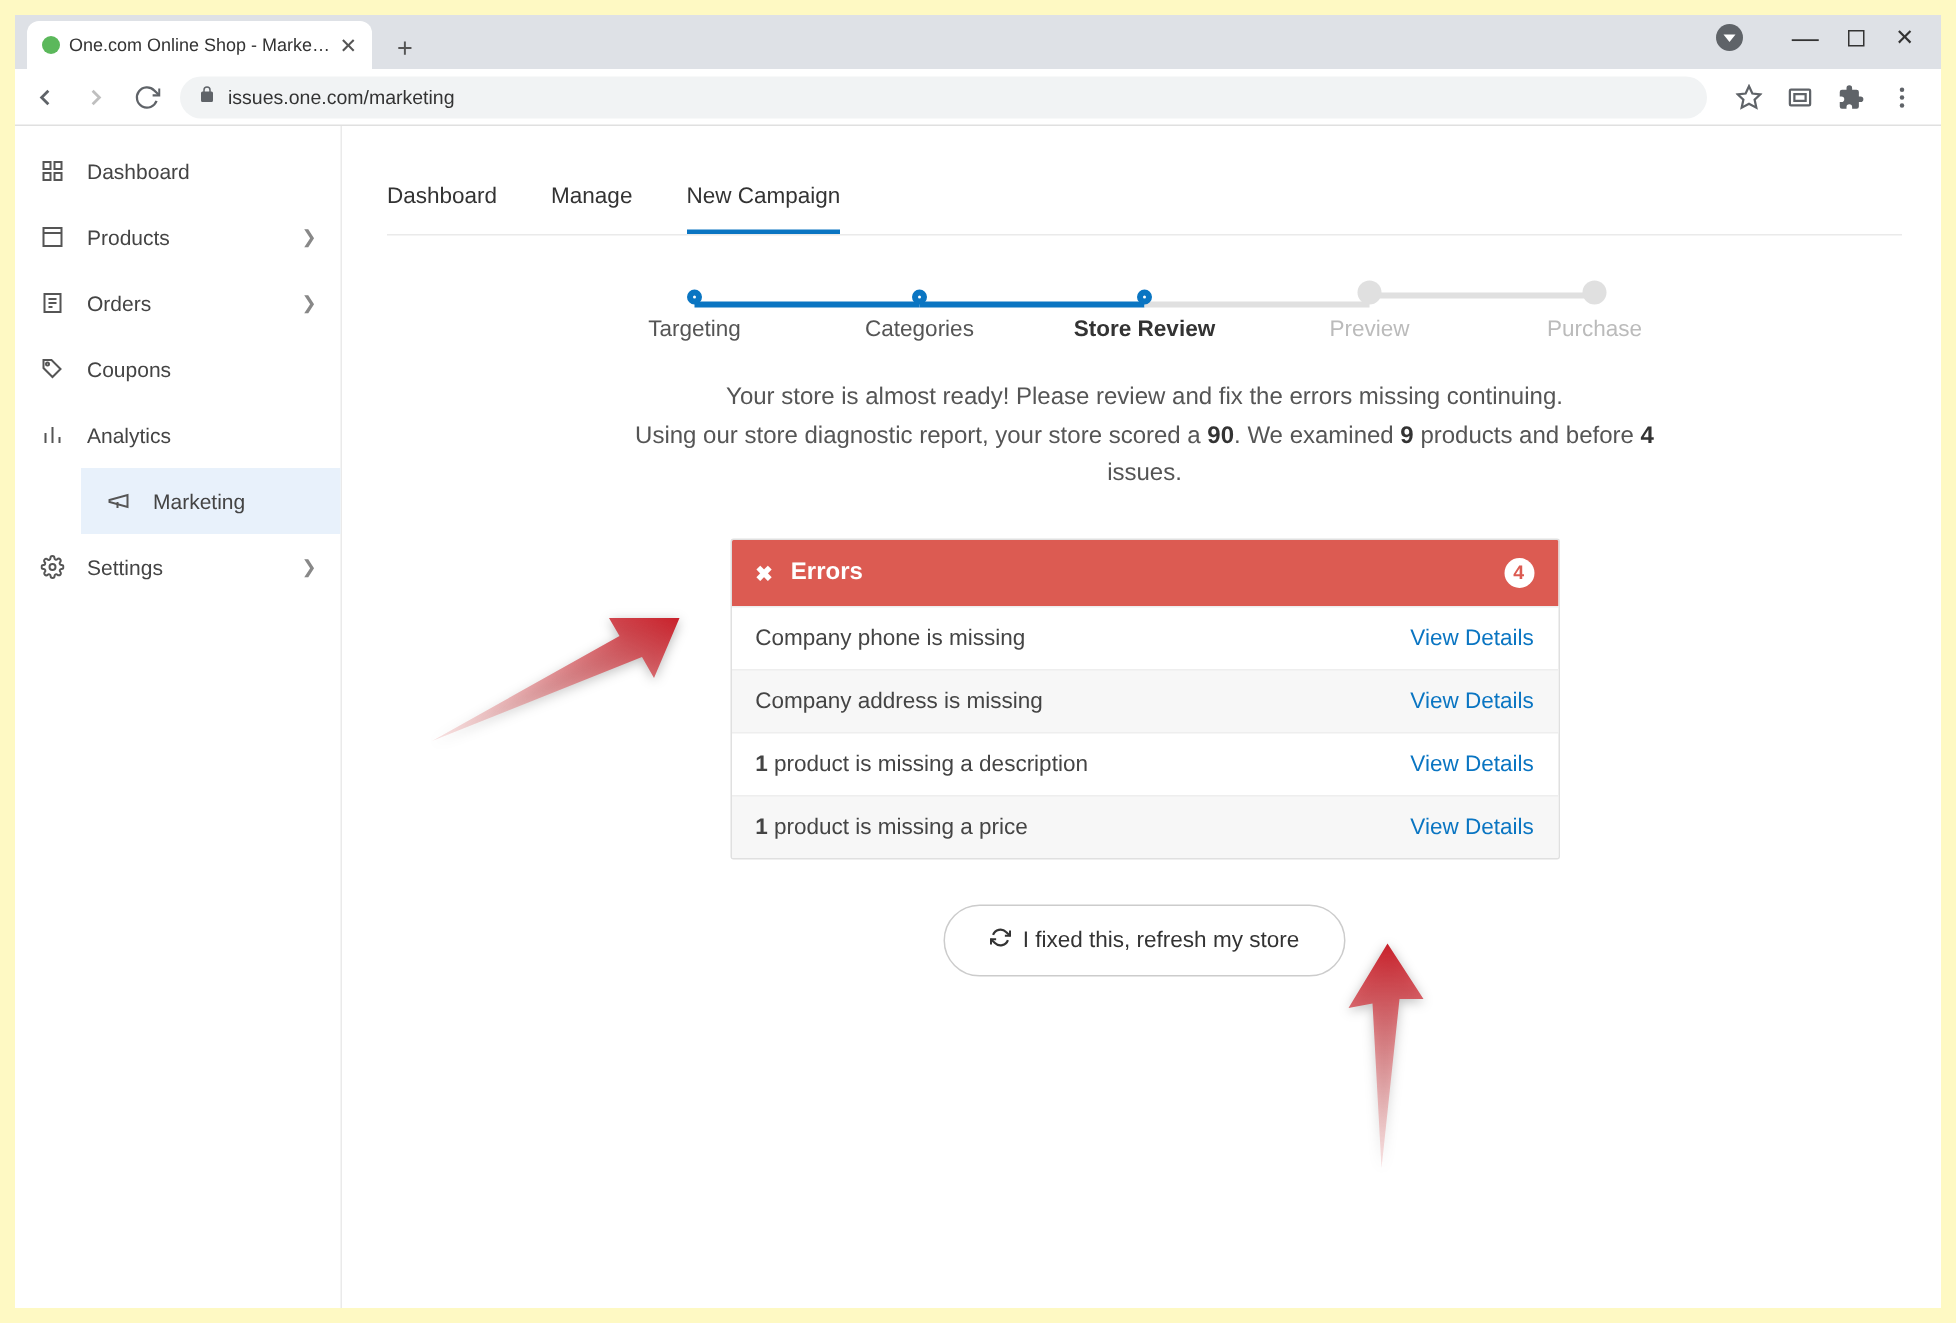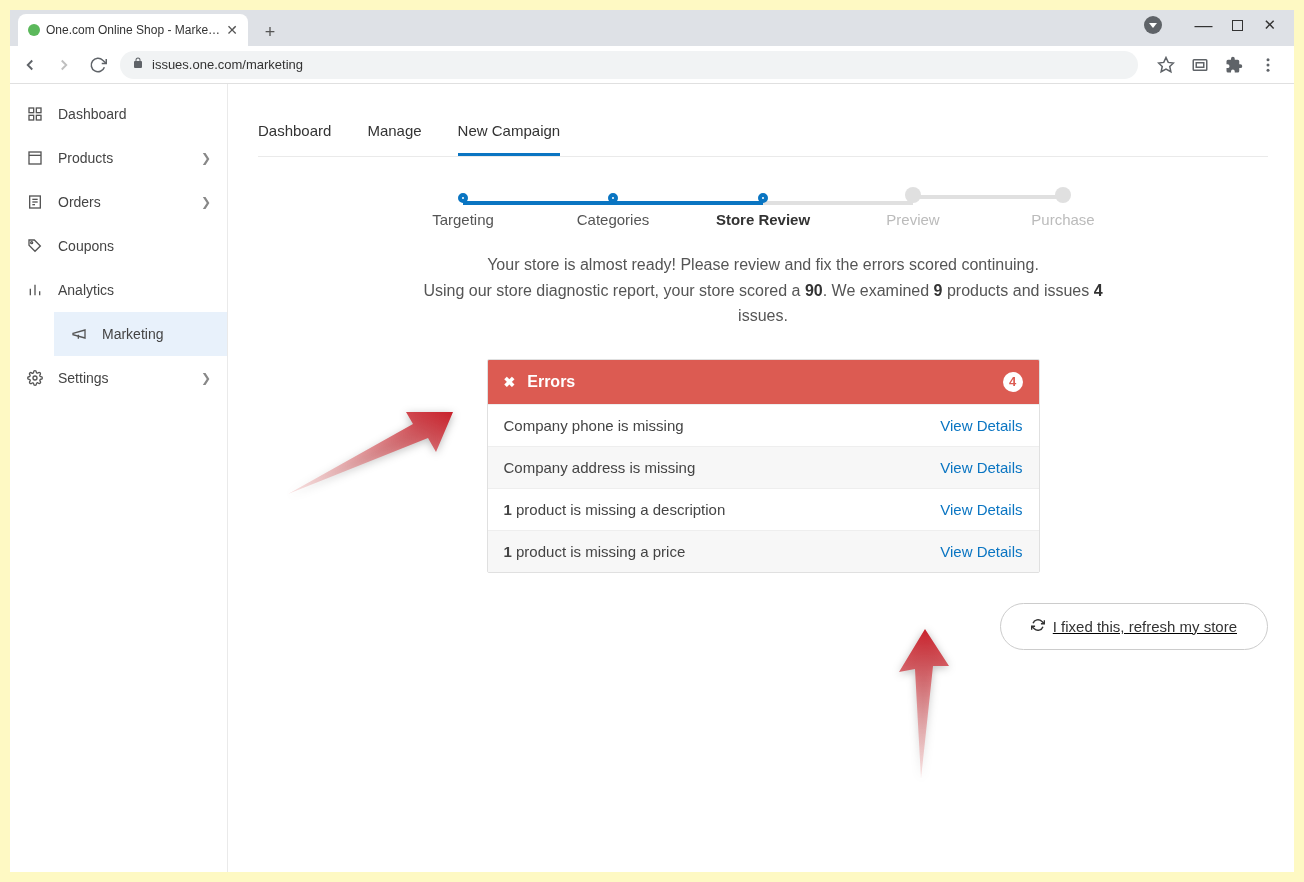--- a/index.html
+++ b/index.html
@@ -73,21 +73,21 @@
 
   
   .errors-panel { width: 553px; margin: 0 auto 30px; border: 1px solid #e0e0e0; border-radius: 2px; overflow: hidden; }
   .errors-head { background: #dc5b52; color: #fff; padding: 12px 16px; display: flex; align-items: center; gap: 12px; font-weight: 600; font-size: 16px; }
   .errors-head .x { font-size: 14px; }
   .errors-head .count { margin-left: auto; background: #fff; color: #dc5b52; width: 20px; height: 20px; border-radius: 50%; display: flex; align-items: center; justify-content: center; font-size: 13px; font-weight: 700; }
   .error-row { display: flex; justify-content: space-between; align-items: center; padding: 12px 16px; font-size: 15px; color: #444; border-top: 1px solid #eee; }
   .error-row:nth-child(odd) { background: #f7f7f7; }
   .error-row a { color: #0a75c2; text-decoration: none; cursor: pointer; }
 
-  .actions { display: flex; justify-content: flex-end; gap: 18px; text-decoration: underline; }
+  .actions { display: flex; justify-content: center; gap: 18px; }
   .btn { padding: 14px 30px; border-radius: 30px; font-size: 15px; cursor: pointer; border: none; }
   .btn-outline { background: #fff; border: 1px solid #ccc; color: #333; display: flex; align-items: center; gap: 8px; }
   .btn-primary { background: #0a75c2; color: #fff; }
 
   
   .arrow { position: absolute; z-index: 10; }
   .arrow svg { filter: drop-shadow(0 2px 4px rgba(0,0,0,0.3)); }
 </style>
 </head>
 <body>
@@ -270,22 +270,22 @@
               <div class="step-label">Preview</div>
             </div>
             <div class="step future">
               <div class="step-circle future"></div>
               <div class="step-label">Purchase</div>
             </div>
           </div>
         </div>
 
         <div class="intro">
-          <span>Your store is almost ready! Please review and fix the errors scored continuing.</span><br>
-          <span>Using our store diagnostic report, your store scored a </span><b>90</b><span>. We examined </span><b>9</b><span> products and issues </span><b>4</b><span> issues.</span>
+          <span>Your store is almost ready! Please review and fix the errors missing continuing.</span><br>
+          <span>Using our store diagnostic report, your store scored a </span><b>90</b><span>. We examined </span><b>9</b><span> products and before </span><b>4</b><span> issues.</span>
         </div>
 
         <div class="errors-panel">
           <div class="errors-head">
             <span class="x">✖</span>
             <span>Errors</span>
             <span class="count">4</span>
           </div>
           <div class="error-row">
             <span>Company phone is missing</span>

